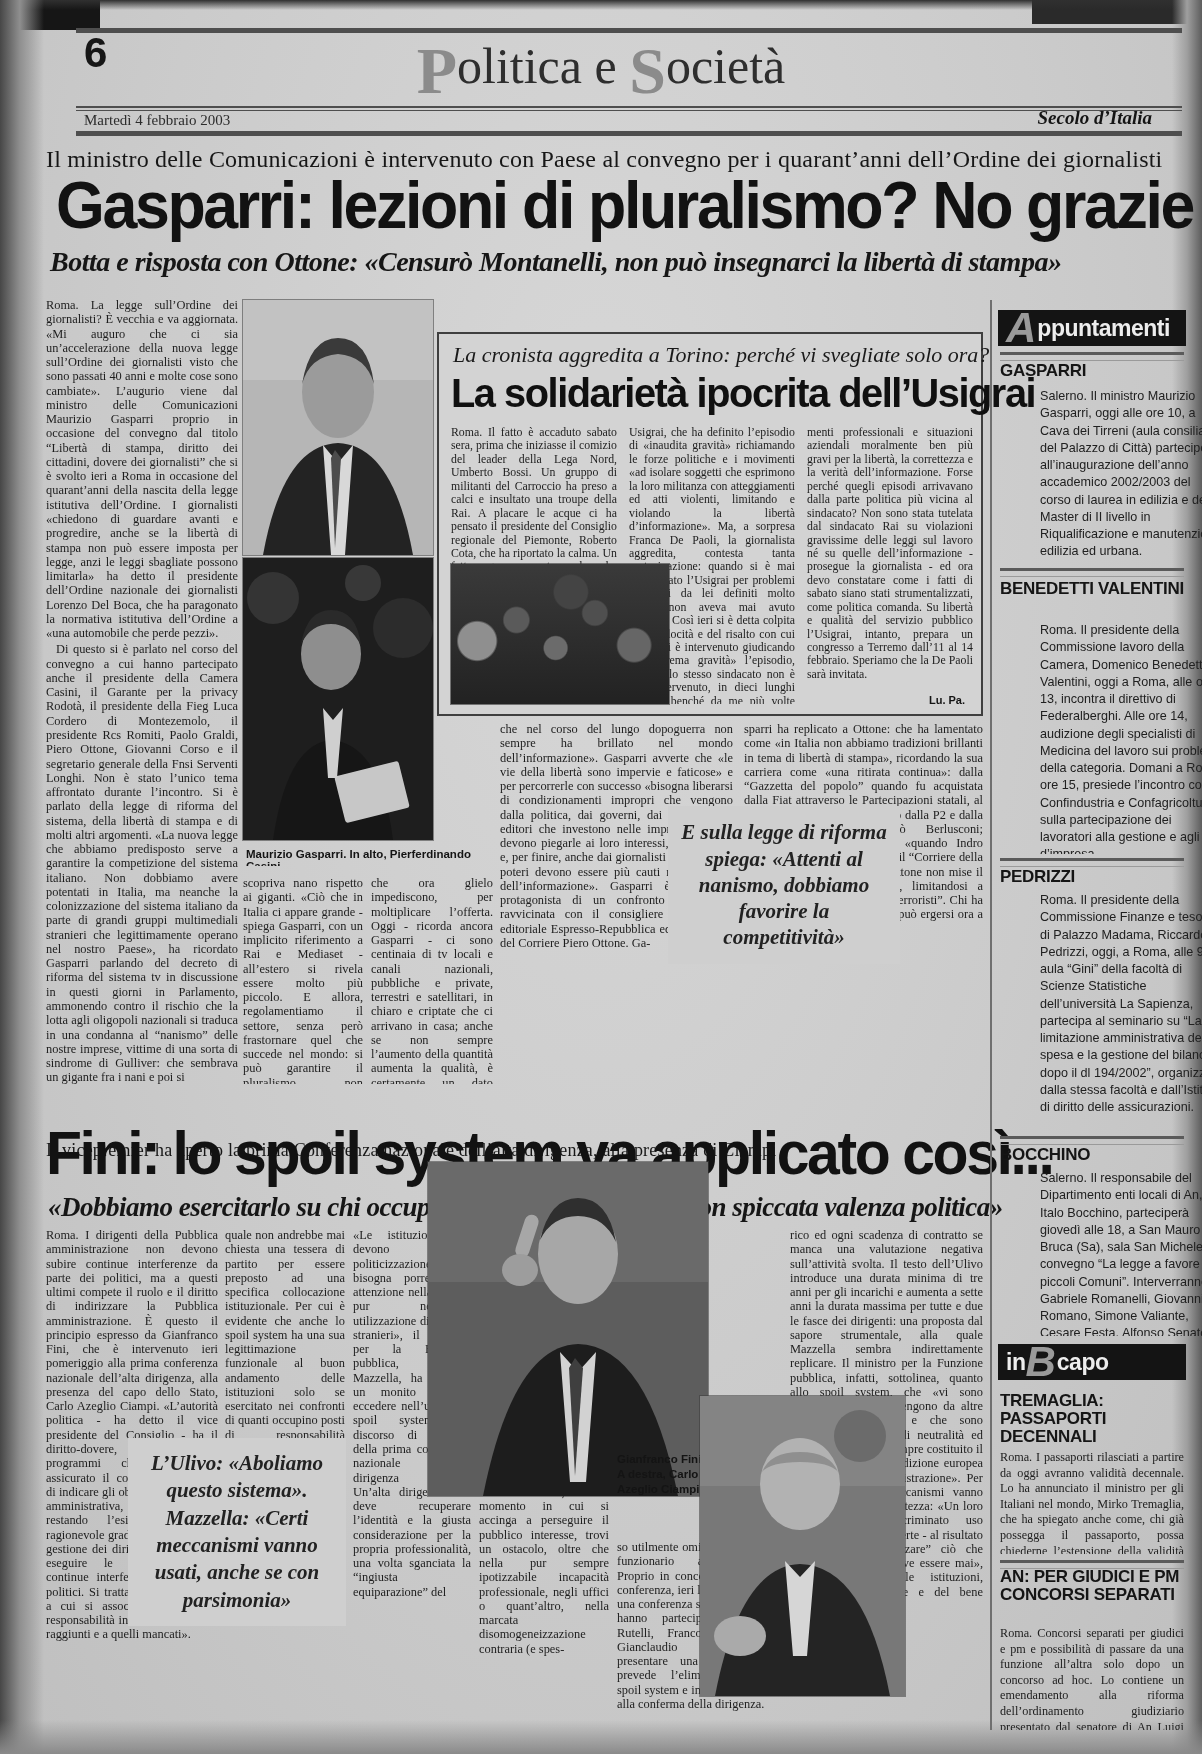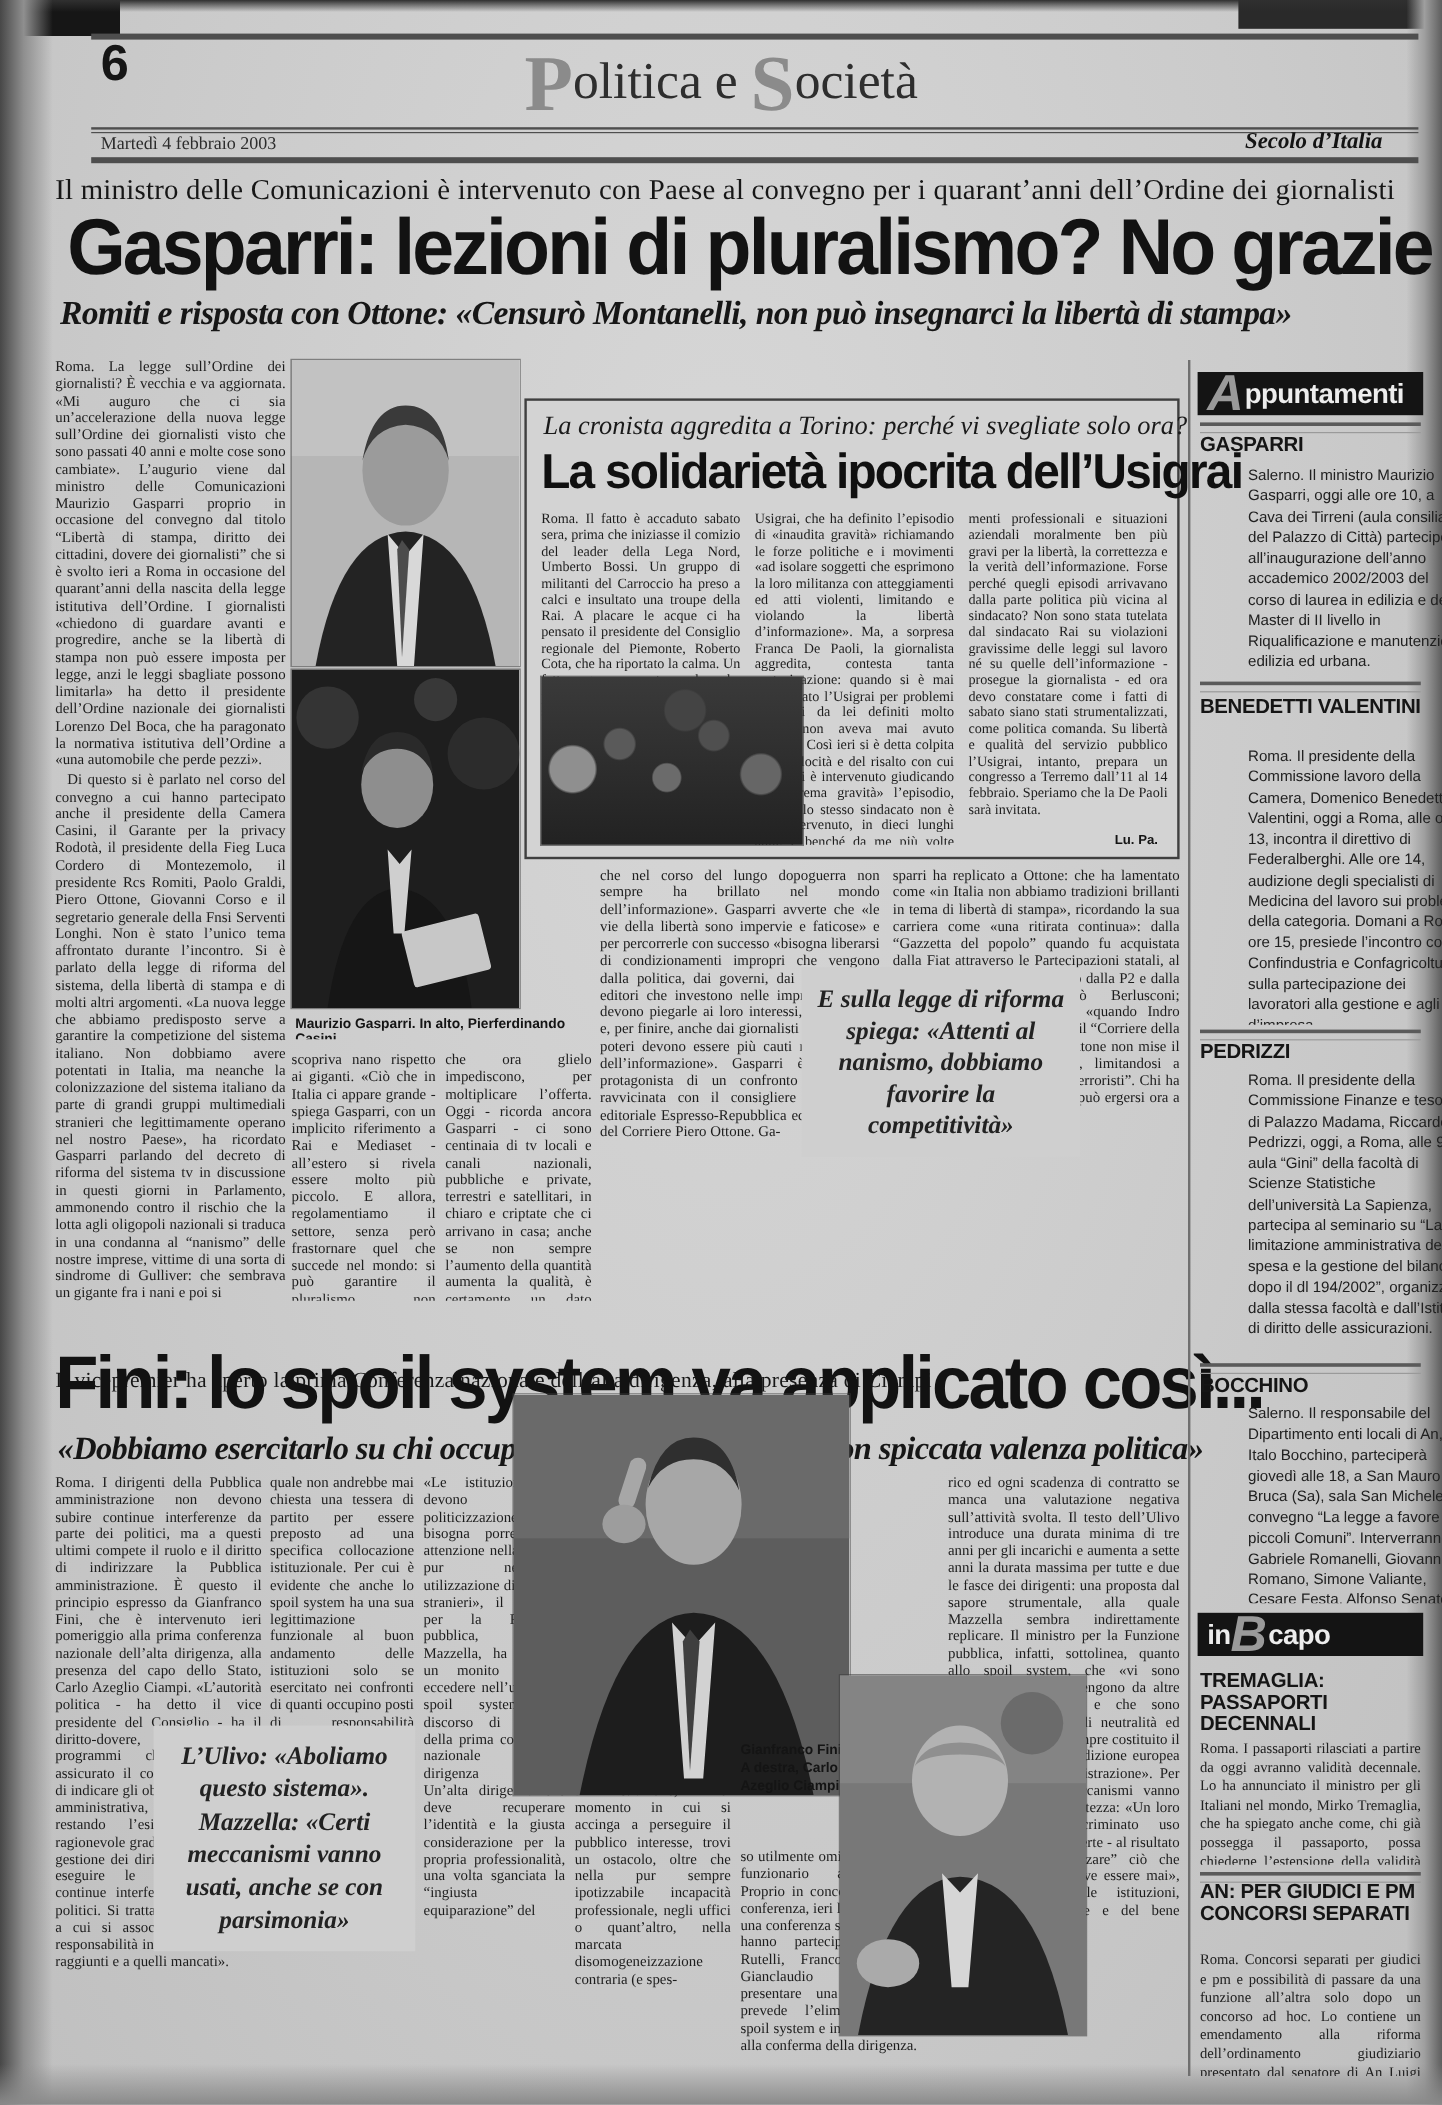--- a/index.html
+++ b/index.html
@@ -17,21 +17,21 @@
   .corner-tr{position:absolute;right:0;top:0;width:170px;height:24px;background:#2a2a2a;}
   .topstrip{position:absolute;left:0;top:0;width:100%;height:10px;background:linear-gradient(0deg,rgba(40,40,40,0),#303030);}
 
   .rule{position:absolute;background:#4e4e4e;}
   .vrule{position:absolute;width:2px;background:#6f6f6f;}
 
   .pagenum{position:absolute;left:84px;top:32px;font-family:"Liberation Sans",sans-serif;
         font-weight:bold;font-size:42px;color:#161616;line-height:1;}
   .sectiontitle{position:absolute;left:0;top:38px;width:100%;text-align:center;line-height:1;}
   .sectiontitle .init{font-size:66px;font-weight:bold;color:#8b8b8b;vertical-align:-10px;}
-  .sectiontitle .word{font-size:43px;color:#2e2e2e;}
+  .sectiontitle .word{font-size:50px;color:#2e2e2e;}
   .dateline{position:absolute;left:84px;top:112px;font-size:15px;color:#2c2c2c;}
   .masthead{position:absolute;right:50px;top:107px;font-size:19px;font-weight:bold;font-style:italic;color:#141414;}
 
   .kicker{position:absolute;font-size:24px;color:#171717;letter-spacing:0.2px;white-space:nowrap;}
   .headline{position:absolute;font-family:"Liberation Sans","DejaVu Sans",sans-serif;font-weight:bold;
         color:#121212;letter-spacing:-2.5px;white-space:nowrap;transform:scaleX(.95);transform-origin:0 50%;line-height:1;}
   .subhead{position:absolute;font-style:italic;font-weight:bold;font-size:28px;color:#161616;
         letter-spacing:-0.5px;white-space:nowrap;}
 
   .col{position:absolute;font-size:12.4px;line-height:1.15;text-align:justify;overflow:hidden;color:#1d1d1d;}
@@ -97,21 +97,21 @@
 
   <div class="pagenum">6</div>
   <div class="sectiontitle">
     <span class="init">P</span><span class="word">olitica e </span><span class="init">S</span><span class="word">ocietà</span>
   </div>
   <div class="dateline">Martedì 4 febbraio 2003</div>
   <div class="masthead">Secolo d’Italia</div>
 
   <div class="kicker" style="left:46px;top:146px;">Il ministro delle Comunicazioni è intervenuto con Paese al convegno per i quarant’anni dell’Ordine dei giornalisti</div>
   <div class="headline" style="left:56px;top:172px;font-size:66px;">Gasparri: lezioni di pluralismo? No grazie</div>
-  <div class="subhead" style="left:50px;top:246px;">Romiti e risposta con Ottone: «Censurò Montanelli, non può insegnarci la libertà di stampa»</div>
+  <div class="subhead" style="left:50px;top:246px;">Botta e risposta con Ottone: «Censurò Montanelli, non può insegnarci la libertà di stampa»</div>
 
   <div class="col" style="left:46px;top:298px;width:192px;height:786px;">
     <p class="first">Roma. La legge sull’Ordine dei giornalisti? È vecchia e va aggiornata. «Mi auguro che ci sia un’accelerazione della nuova legge sull’Ordine dei giornalisti visto che sono passati 40 anni e molte cose sono cambiate». L’augurio viene dal ministro delle Comunicazioni Maurizio Gasparri proprio in occasione del convegno dal titolo “Libertà di stampa, diritto dei cittadini, dovere dei giornalisti” che si è svolto ieri a Roma in occasione del quarant’anni della nascita della legge istitutiva dell’Ordine. I giornalisti «chiedono di guardare avanti e progredire, anche se la libertà di stampa non può essere imposta per legge, anzi le leggi sbagliate possono limitarla» ha detto il presidente dell’Ordine nazionale dei giornalisti Lorenzo Del Boca, che ha paragonato la normativa istitutiva dell’Ordine a «una automobile che perde pezzi».</p>
     <p>Di questo si è parlato nel corso del convegno a cui hanno partecipato anche il presidente della Camera Casini, il Garante per la privacy Rodotà, il presidente della Fieg Luca Cordero di Montezemolo, il presidente Rcs Romiti, Paolo Graldi, Piero Ottone, Giovanni Corso e il segretario generale della Fnsi Serventi Longhi. Non è stato l’unico tema affrontato durante l’incontro. Si è parlato della legge di riforma del sistema, della libertà di stampa e di molti altri argomenti. «La nuova legge che abbiamo predisposto serve a garantire la competizione del sistema italiano. Non dobbiamo avere potentati in Italia, ma neanche la colonizzazione del sistema italiano da parte di grandi gruppi multimediali stranieri che legittimamente operano nel nostro Paese», ha ricordato Gasparri parlando del decreto di riforma del sistema tv in discussione in questi giorni in Parlamento, ammonendo contro il rischio che la lotta agli oligopoli nazionali si traduca in una condanna al “nanismo” delle nostre imprese, vittime di una sorta di sindrome di Gulliver: che sembrava un gigante fra i nani e poi si</p>
   </div>
 
   <div class="photo" style="left:243px;top:300px;width:190px;height:255px;">
     <svg width="190" height="255" viewBox="0 0 190 255">
       <rect width="190" height="255" fill="#b6b6b6"></rect>
       <rect width="190" height="80" fill="#c2c2c2"></rect>

